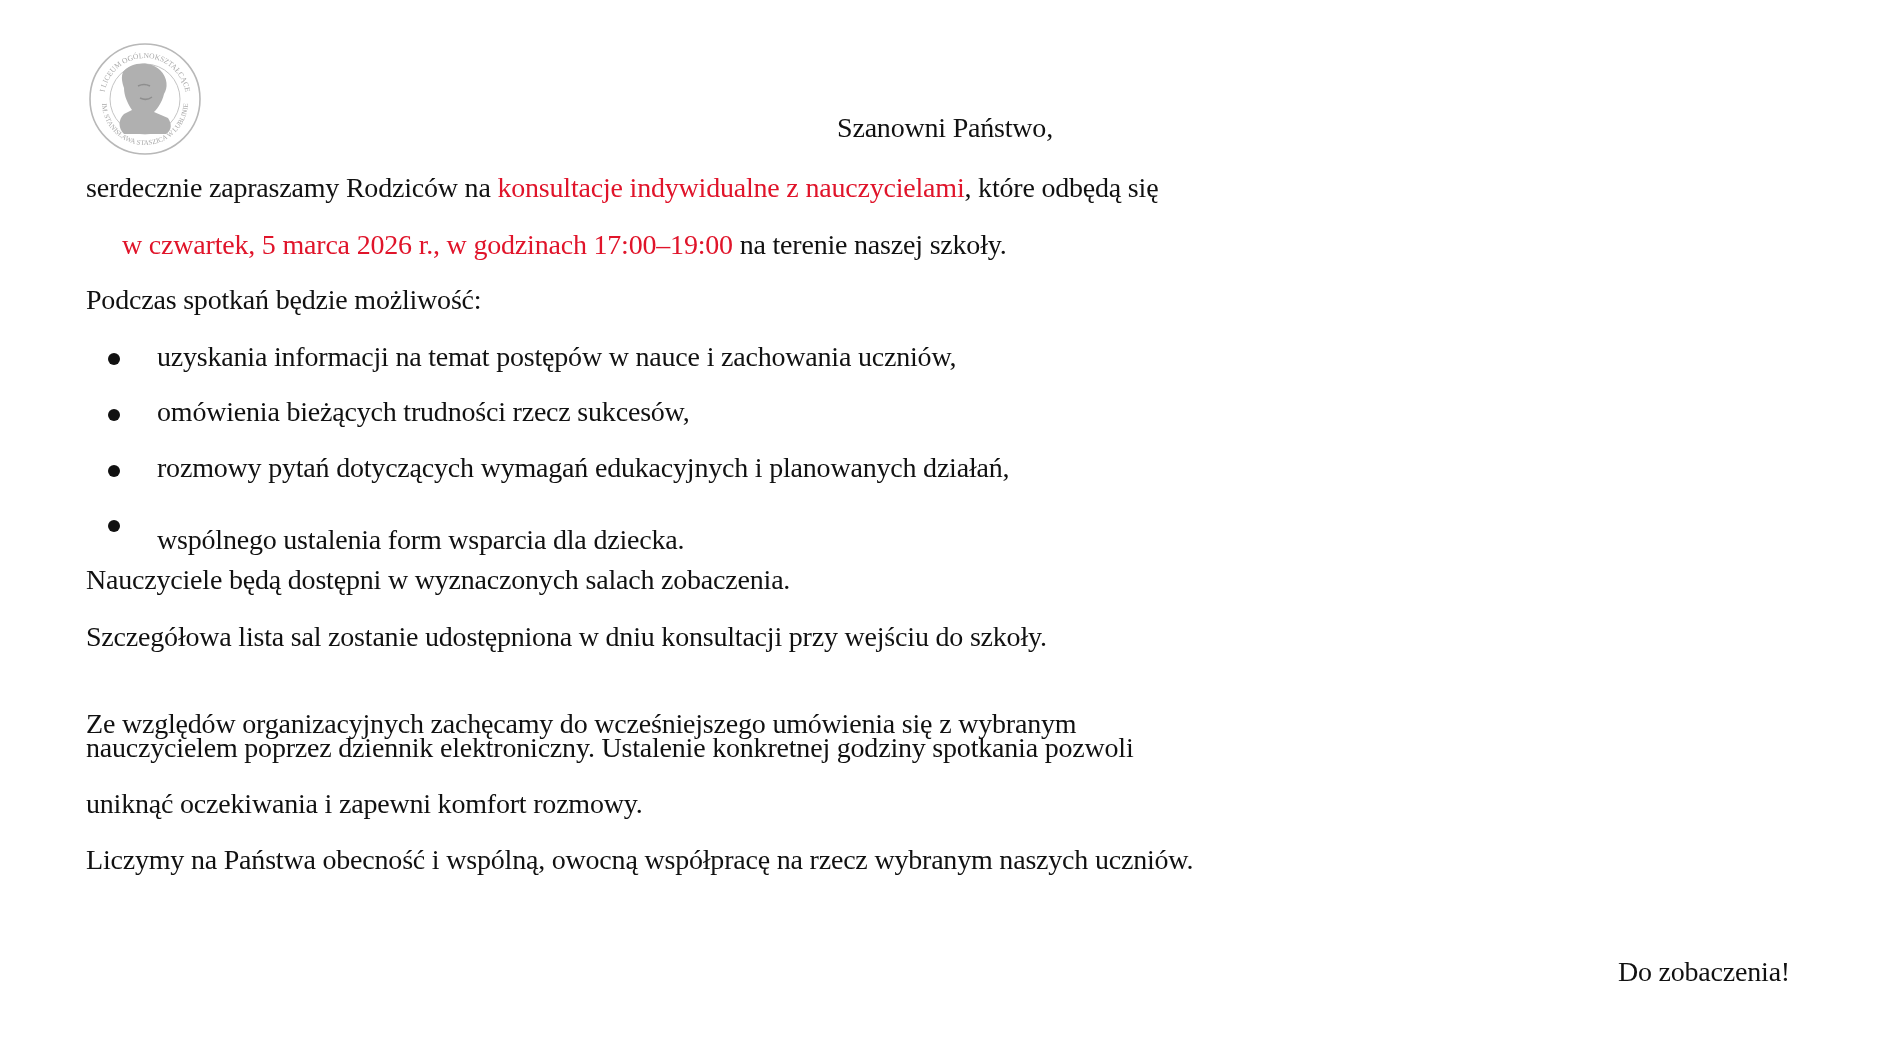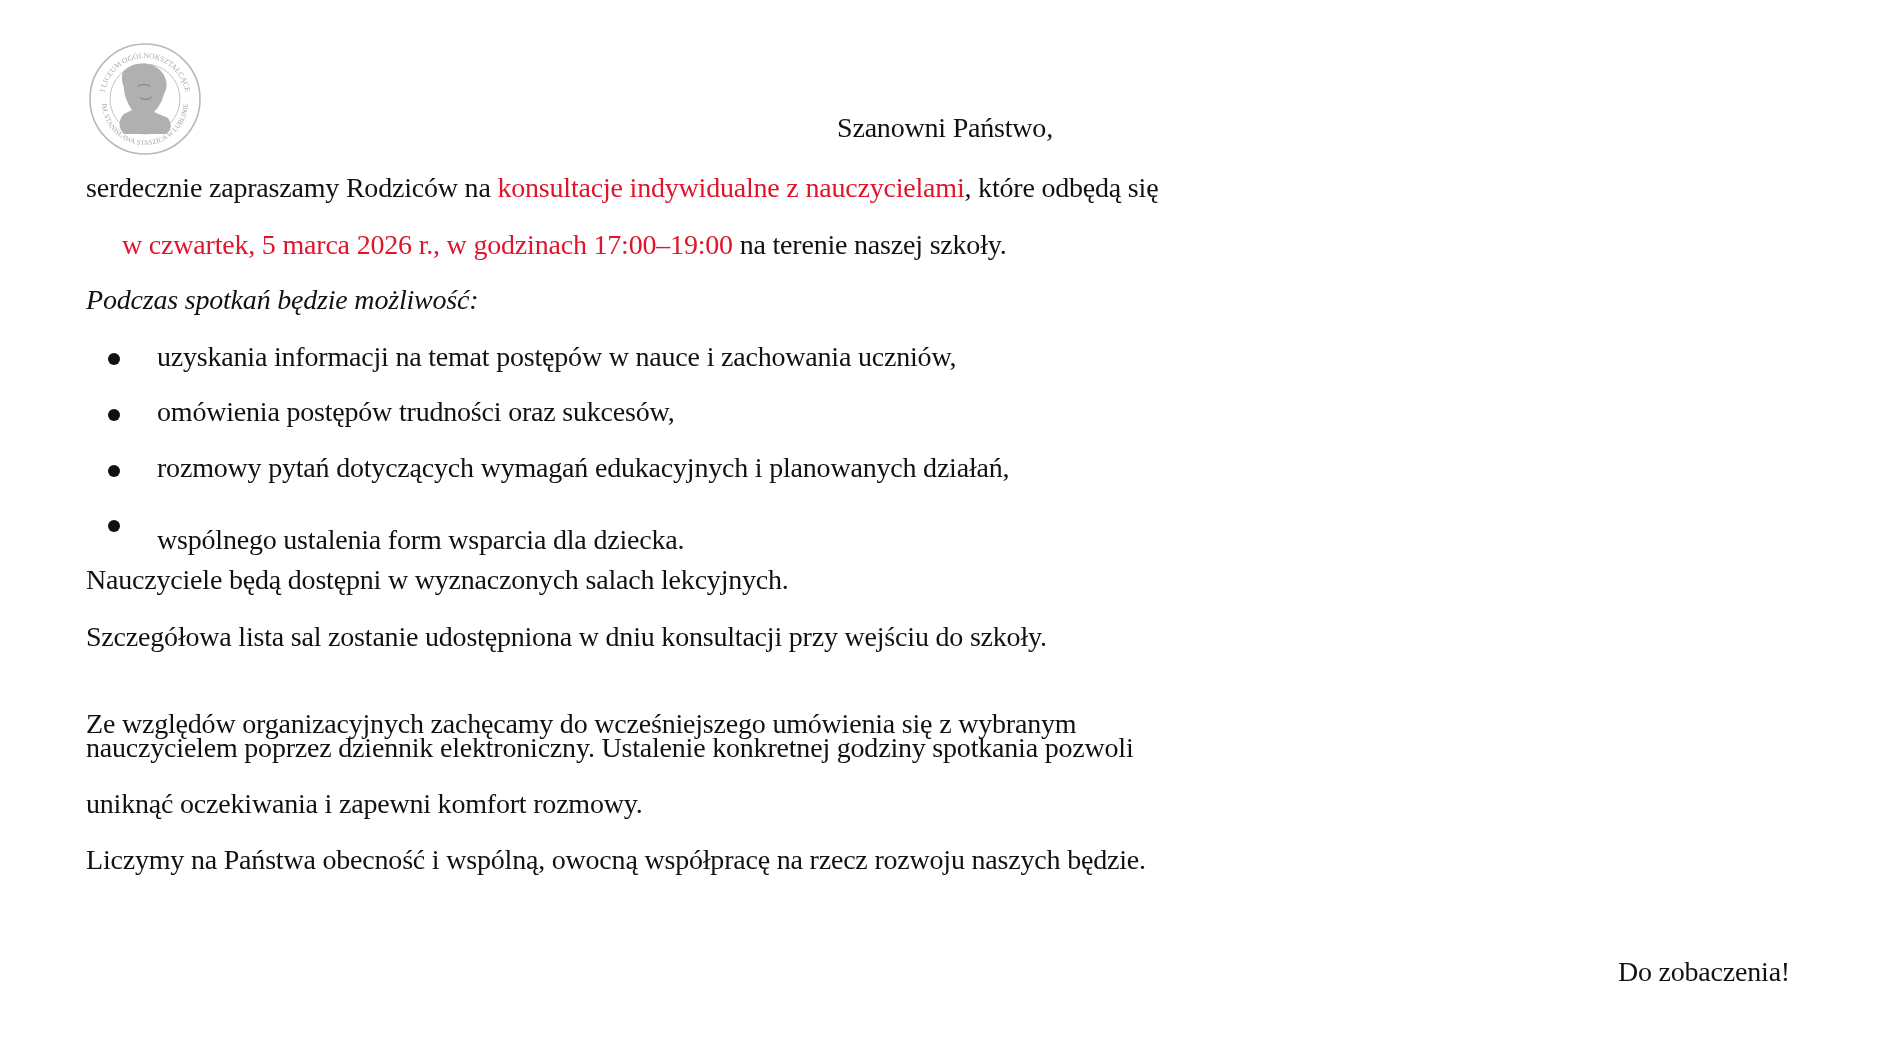--- a/index.html
+++ b/index.html
@@ -34,34 +34,34 @@
 <div class="line center" style="top:108px;">Szanowni Państwo,</div>
 
 <div class="line" style="top:168px;">
   <span>serdecznie zapraszamy Rodziców na </span><span class="red">konsultacje indywidualne z nauczycielami</span><span>, które odbędą się</span>
 </div>
 
 <div class="line" style="top:225px;margin-left:36px;">
   <span class="red">w czwartek, 5 marca 2026 r., w godzinach 17:00–19:00</span><span> na terenie naszej szkoły.</span>
 </div>
 
-<div class="line" style="top:280px;font-style:italic;">Podczas spotkań będzie możliwość:</div>
+<div class="line" style="top:280px;">Podczas spotkań będzie możliwość:</div>
 
 <div class="dot" style="top:353px;"></div>
 <div class="line bullet-line" style="top:337px;">uzyskania informacji na temat postępów w nauce i zachowania uczniów,</div>
 
 <div class="dot" style="top:409px;"></div>
-<div class="line bullet-line" style="top:392px;">omówienia postępów trudności oraz sukcesów,</div>
+<div class="line bullet-line" style="top:392px;">omówienia bieżących trudności rzecz sukcesów,</div>
 
 <div class="dot" style="top:465px;"></div>
 <div class="line bullet-line" style="top:448px;">rozmowy pytań dotyczących wymagań edukacyjnych i planowanych działań,</div>
 
 <div class="dot" style="top:520px;"></div>
 <div class="line bullet-line" style="top:503px;margin-top:17px;">wspólnego ustalenia form wsparcia dla dziecka.</div>
 
-<div class="line" style="top:560px;">Nauczyciele będą dostępni w wyznaczonych salach lekcyjnych.</div>
+<div class="line" style="top:560px;">Nauczyciele będą dostępni w wyznaczonych salach zobaczenia.</div>
 <div class="line" style="top:617px;">Szczegółowa lista sal zostanie udostępniona w dniu konsultacji przy wejściu do szkoły.</div>
 <div class="line" style="top:704px;">Ze względów organizacyjnych zachęcamy do wcześniejszego umówienia się z wybranym</div>
 <div class="line" style="top:728px;">nauczycielem poprzez dziennik elektroniczny. Ustalenie konkretnej godziny spotkania pozwoli</div>
 <div class="line" style="top:784px;">uniknąć oczekiwania i zapewni komfort rozmowy.</div>
-<div class="line" style="top:840px;">Liczymy na Państwa obecność i wspólną, owocną współpracę na rzecz rozwoju naszych będzie.</div>
+<div class="line" style="top:840px;">Liczymy na Państwa obecność i wspólną, owocną współpracę na rzecz wybranym naszych uczniów.</div>
 
 <div class="line right" style="top:952px;">Do zobaczenia!</div>
 
 </body></html>

